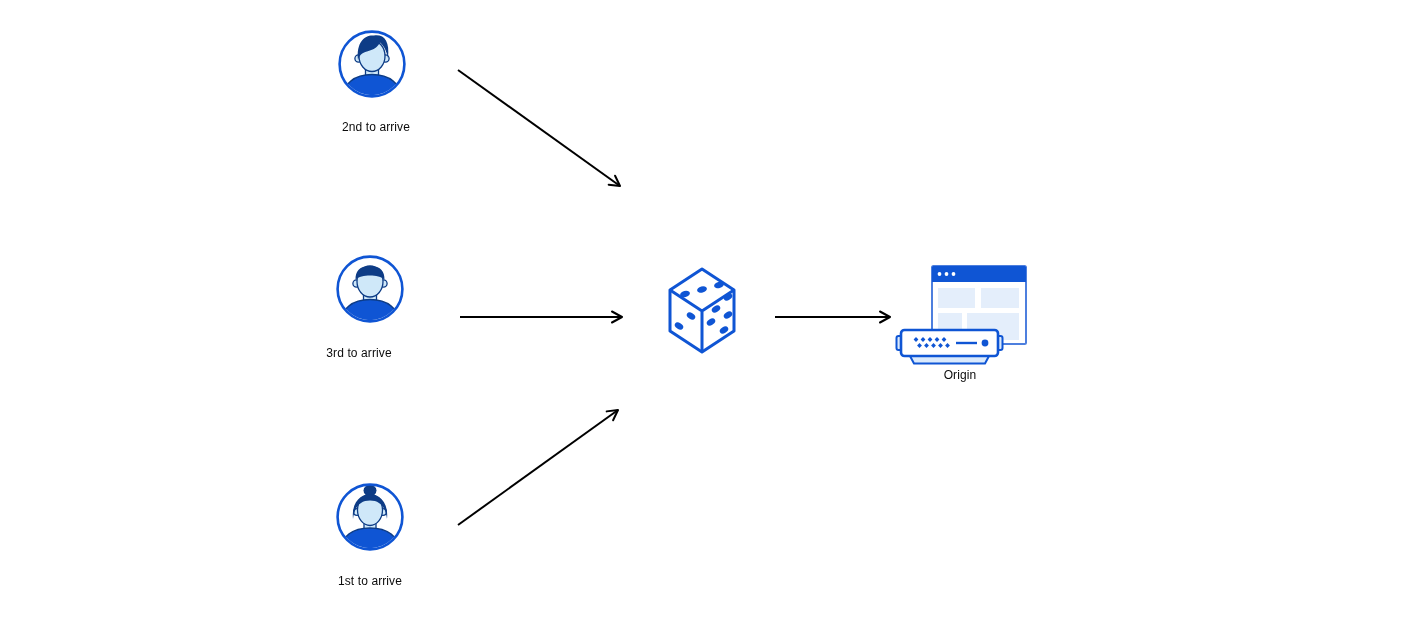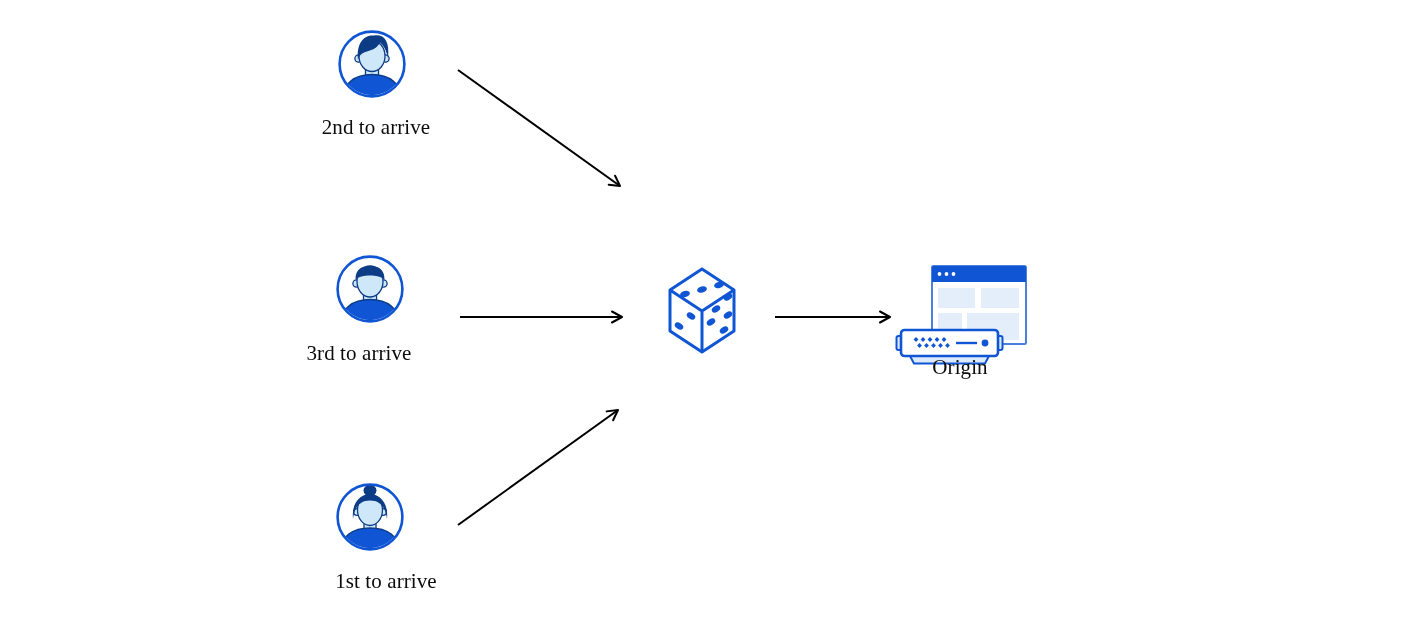--- a/index.html
+++ b/index.html
@@ -15,27 +15,26 @@
   .canvas{
     position:relative;
     width:1405px;height:633px;
     background:#fff;
     font-family:"Liberation Sans", sans-serif;
     overflow:hidden;
   }
   .abs{position:absolute;}
   .label{
     position:absolute;
-    font-size:21px;
+    font-size:12px;
     line-height:21px;
     color:var(--ink);
     text-align:center;
     letter-spacing:0.1px;
     white-space:nowrap;
-    font-family:Liberation Serif, serif;
   }
   svg{display:block;}
 </style>
 </head>
 <body>
 
 <div class="canvas">
 
   <svg class="abs" style="left:0;top:0" width="1405" height="633" viewBox="0 0 1405 633" aria-hidden="true">
     <defs>
@@ -97,21 +96,21 @@
     <g clip-path="url(#c2)">
       <circle cx="23" cy="31" r="3.4" fill="var(--face)" stroke="var(--navy)" stroke-width="1.3"></circle>
       <circle cx="49" cy="31" r="3.4" fill="var(--face)" stroke="var(--navy)" stroke-width="1.3"></circle>
       <rect x="30" y="36" width="12" height="14" fill="var(--face)" stroke="var(--navy)" stroke-width="1.3"></rect>
       <ellipse cx="36" cy="29" rx="12.5" ry="15.5" fill="var(--face)" stroke="var(--navy)" stroke-width="1.3"></ellipse>
       <ellipse cx="36" cy="9.5" rx="6.5" ry="5.5" fill="var(--navy)"></ellipse>
       <path d="M19,38 C17,18 30,13 36,13 C42,13 55,18 53,38 C51.5,26 46,19.5 36,19.5 C26,19.5 20.5,26 19,38 Z" fill="var(--navy)"></path>
       <path d="M5,73 C7,55 19,47 36,47 C53,47 65,55 67,73 Z" fill="var(--blue)" stroke="var(--navy)" stroke-width="1.6"></path>
     </g>
   </svg>
-  <div class="label" style="left:306px;top:571px;width:160px">1st to arrive</div>
+  <div class="label" style="left:290px;top:571px;width:160px">1st to arrive</div>
 
   <svg class="abs" style="left:665px;top:264px" width="74" height="90" viewBox="0 0 74 90">
     <g stroke="var(--blue)" stroke-width="3" stroke-linejoin="round" fill="#fff">
       <path d="M37,5 L69,26 L69,67 L37,88 L5,67 L5,26 Z"></path>
       <path d="M5,26 L37,47 L69,26 M37,47 L37,88" fill="none"></path>
     </g>
     <g fill="var(--blue)">
 
       <ellipse cx="0" cy="0" rx="5" ry="3.1" transform="translate(20,30) rotate(-14)"></ellipse>
       <ellipse cx="0" cy="0" rx="5" ry="3.1" transform="translate(37,25.5) rotate(-14)"></ellipse>
@@ -156,15 +155,15 @@
         <rect x="-1.7" y="-1.7" width="3.4" height="3.4" transform="translate(29.5,85.5) rotate(45)"></rect>
         <rect x="-1.7" y="-1.7" width="3.4" height="3.4" transform="translate(36.5,85.5) rotate(45)"></rect>
         <rect x="-1.7" y="-1.7" width="3.4" height="3.4" transform="translate(43.5,85.5) rotate(45)"></rect>
         <rect x="-1.7" y="-1.7" width="3.4" height="3.4" transform="translate(50.5,85.5) rotate(45)"></rect>
         <rect x="-1.7" y="-1.7" width="3.4" height="3.4" transform="translate(57.5,85.5) rotate(45)"></rect>
       </g>
       <line x1="66" y1="83" x2="87" y2="83" stroke="var(--blue)" stroke-width="2.4"></line>
       <circle cx="95" cy="83" r="3.4" fill="var(--blue)"></circle>
     </g>
   </svg>
-  <div class="label" style="left:890px;top:357px;width:140px">Origin</div>
+  <div class="label" style="left:890px;top:365px;width:140px">Origin</div>
 
 </div>
 
 </body></html>

